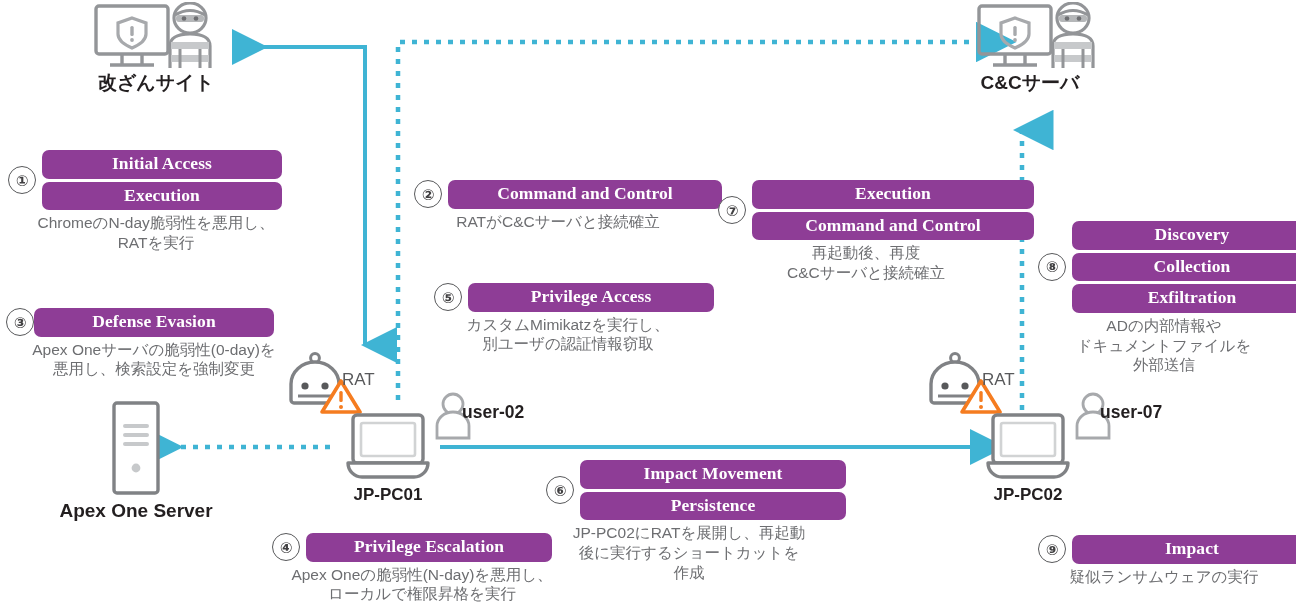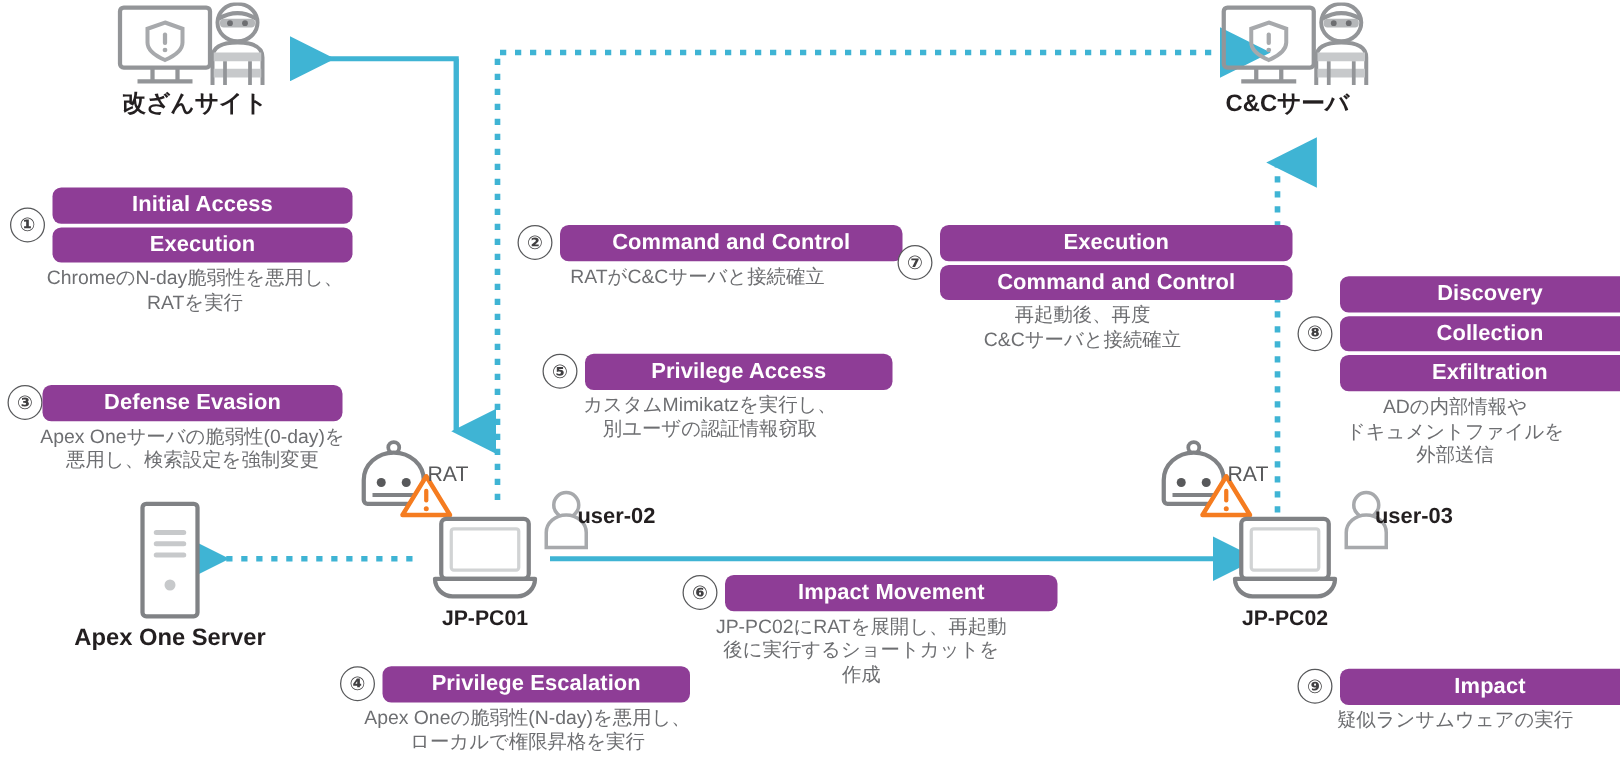--- a/index.html
+++ b/index.html
@@ -21,20 +21,21 @@
     display:flex;align-items:center;justify-content:center;
     font-size:15px;font-weight:bold;color:#414042;
     flex:0 0 auto;background:#fff;line-height:1;
   }
   .badges{display:flex;flex-direction:column;gap:3px;}
   .badge{
     background:#8e3d96;color:#ffffff;border-radius:7px;
     font-size:17.5px;font-weight:bold;letter-spacing:.1px;
     text-align:center;padding:4px 14px 5px;white-space:nowrap;
     line-height:1.12;
+    font-family:Liberation Serif, serif;
   }
   .desc{
     font-size:15.5px;line-height:1.28;text-align:center;color:#6d6e71;
     margin-top:3px;white-space:pre-line;
   }
 
   
   .nodelabel{
     position:absolute;font-size:19px;font-weight:bold;color:#231f20;
     text-align:center;white-space:nowrap;
@@ -217,21 +218,21 @@
     </svg>
   </div>
   <div class="nodelabel jp" style="left:970px;top:485px;width:116px;">JP-PC02</div>
 
   <div class="icon" style="left:1072px;top:392px;">
     <svg width="42" height="48" viewBox="0 0 42 48" xmlns="http://www.w3.org/2000/svg">
       <circle cx="21" cy="12" r="10" fill="#fff" stroke="#a7a9ac" stroke-width="2.8"></circle>
       <path d="M5,46 L5,34 a16,14 0 0 1 32,0 L37,46 Z" fill="#fff" stroke="#a7a9ac" stroke-width="2.8"></path>
     </svg>
   </div>
-  <div class="userlabel" style="left:1100px;top:402px;">user-03</div>
+  <div class="userlabel" style="left:1100px;top:402px;">user-07</div>
 
   <div class="step" style="left:8px;top:150px;width:300px;">
     <div class="step-row">
       <div class="circnum">①</div>
       <div class="badges" style="margin-left:6px;">
         <div class="badge" style="width:212px;">Initial Access</div>
         <div class="badge" style="width:212px;">Execution</div>
       </div>
     </div>
     <div class="desc" style="width:296px;">ChromeのN-day脆弱性を悪用し、
@@ -294,20 +295,21 @@
     <div class="desc" style="width:252px;">ADの内部情報や
 ドキュメントファイルを
 外部送信</div>
   </div>
 
   <div class="step" style="left:546px;top:460px;width:300px;">
     <div class="step-row">
       <div class="circnum">⑥</div>
       <div class="badges" style="margin-left:6px;">
         <div class="badge" style="width:238px;">Impact Movement</div>
+        <div class="badge" style="width:238px;">Persistence</div>
       </div>
     </div>
     <div class="desc" style="width:286px;">JP-PC02にRATを展開し、再起動
 後に実行するショートカットを
 作成</div>
   </div>
 
   <div class="step" style="left:272px;top:533px;width:310px;">
     <div class="step-row">
       <div class="circnum">④</div>

